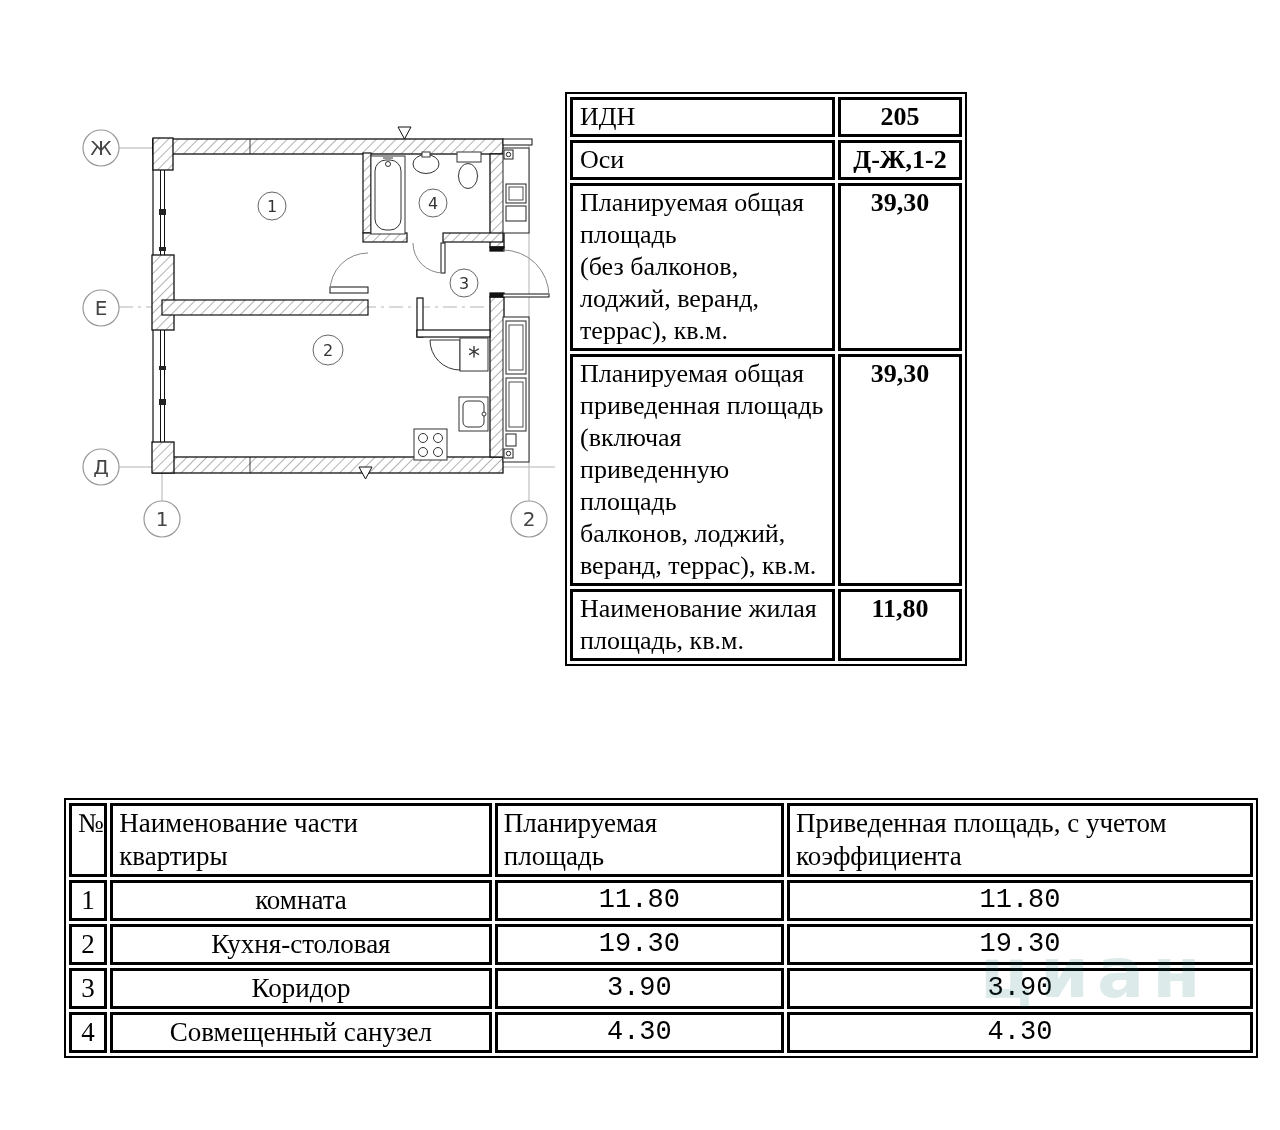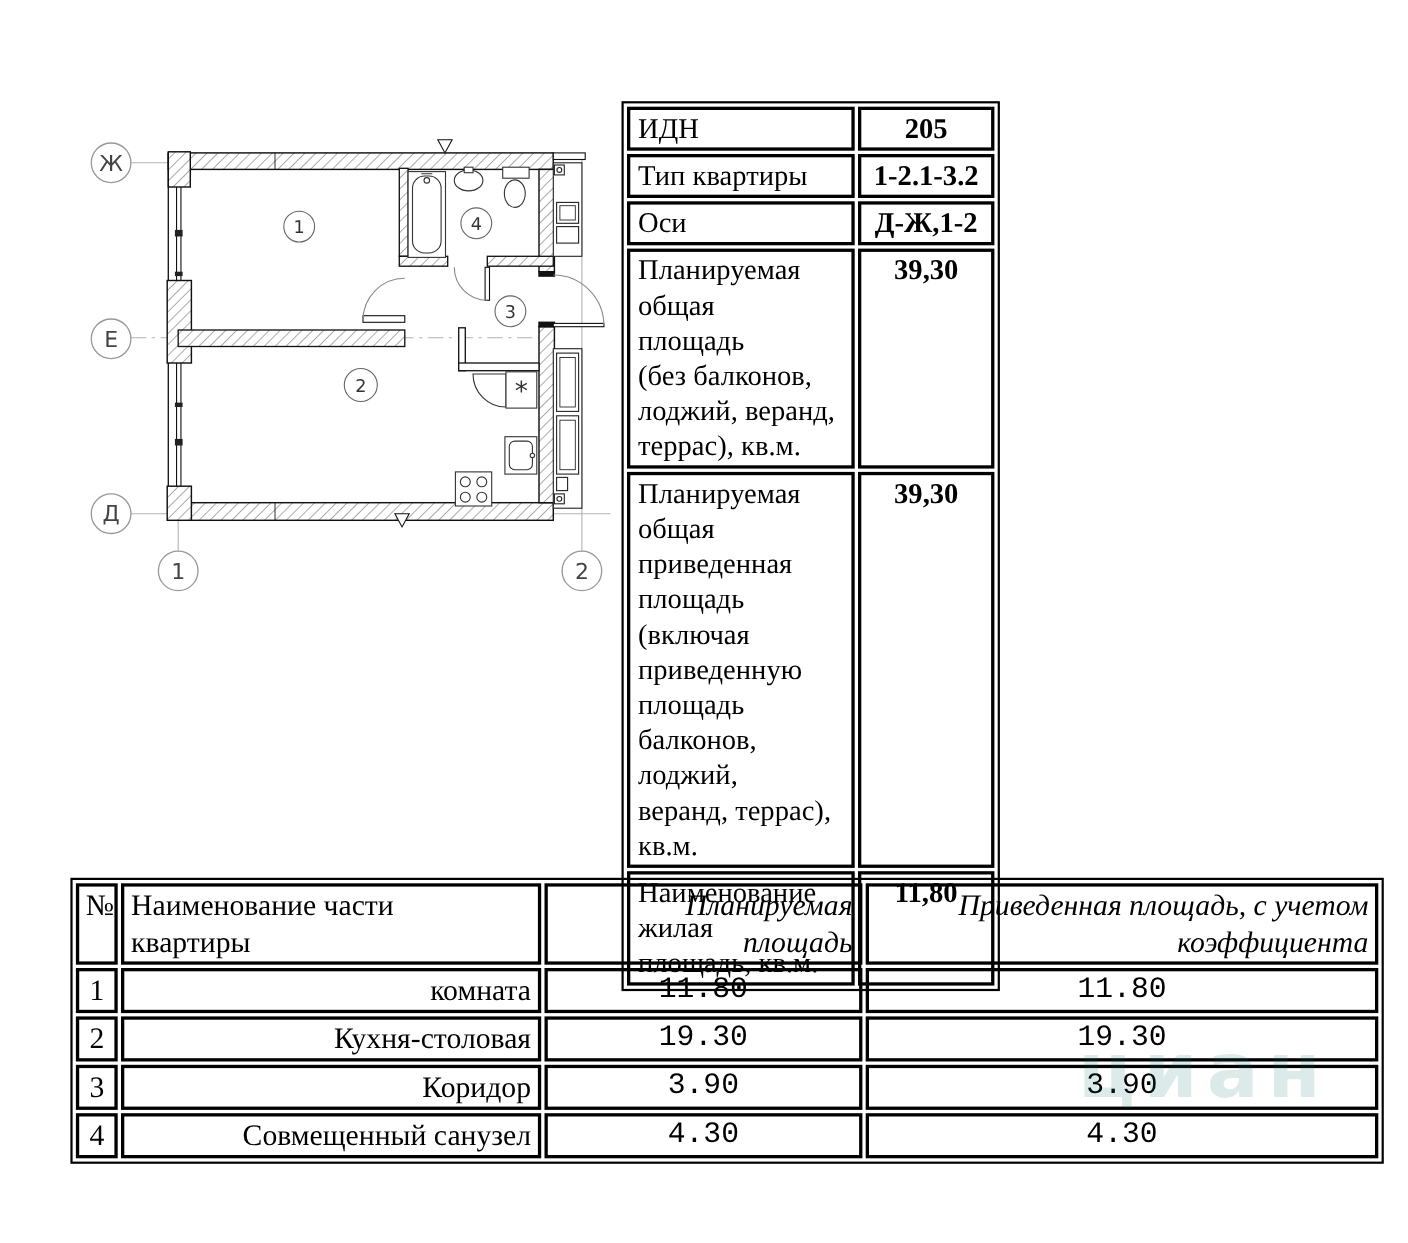--- a/index.html
+++ b/index.html
@@ -4,21 +4,21 @@
 <style>
   html,body{margin:0;padding:0;}
   body{
     width:1280px;height:1130px;position:relative;background:#ffffff;
     font-family:"Liberation Serif",serif;color:#000;overflow:hidden;
   }
   
   #plan{position:absolute;left:55px;top:85px;}
   
   .info-table{
-    position:absolute;left:565px;top:92px;width:344px;
+    position:absolute;left:565px;top:92px;width:402px;
     border-collapse:separate;border-spacing:3px;border:2px solid #000;
     table-layout:fixed;
   }
   .info-table td{
     border:3px solid #000;font-size:26px;line-height:32px;
     padding:1px 7px;vertical-align:top;
   }
   .info-table td.lbl{text-align:left;}
   .info-table td.val{font-weight:bold;text-align:center;width:104px;margin-top:44px;}
   .preline{white-space:pre-line;}
@@ -27,23 +27,23 @@
     position:absolute;left:64px;top:798px;width:1194px;
     border-collapse:separate;border-spacing:3px;border:2px solid #000;
     table-layout:fixed;
   }
   .rooms-table th,.rooms-table td{
     border:3px solid #000;font-size:27px;line-height:33px;font-weight:normal;
     padding:1px 6px;
   }
   .rooms-table th{vertical-align:top;}
   .rooms-table th.h-num,.rooms-table th.h-name{text-align:left;}
-  .rooms-table th.h-planned,.rooms-table th.h-reduced{text-align:right;font-style:italic;}
+  .rooms-table th.h-planned,.rooms-table th.h-reduced{text-align:left;}
   .rooms-table td.c-num{text-align:center;}
-  .rooms-table td.c-name{text-align:right;}
+  .rooms-table td.c-name{text-align:center;}
   .rooms-table td.c-planned,.rooms-table td.c-reduced{text-align:center;font-family:Liberation Mono, monospace;}
   col.w-num{width:38px;}
   col.w-name{width:380px;}
   col.w-planned{width:288px;}
   col.w-reduced{width:464px;}
   
   .watermark{
     position:absolute;left:980px;top:932px;z-index:4;
     font-family:"DejaVu Sans",sans-serif;font-size:70px;font-weight:bold;
     letter-spacing:8px;color:#0f766e;opacity:0.14;filter:blur(0.6px);
@@ -200,24 +200,20 @@
   </g>
 </svg>
 
 <table class="info-table">
   <tbody>
     <tr>
       <td class="lbl">ИДН</td>
       <td class="val">205</td>
     </tr>
     <tr>
-      <td class="lbl">Тип квартиры</td>
-      <td class="val">1-2.1-3.2</td>
-    </tr>
-    <tr>
       <td class="lbl">Оси</td>
       <td class="val">Д-Ж,1-2</td>
     </tr>
     <tr>
       <td class="lbl preline">Планируемая общая
 площадь
 (без балконов,
 лоджий, веранд,
 террас), кв.м.</td>
       <td class="val">39,30</td>

